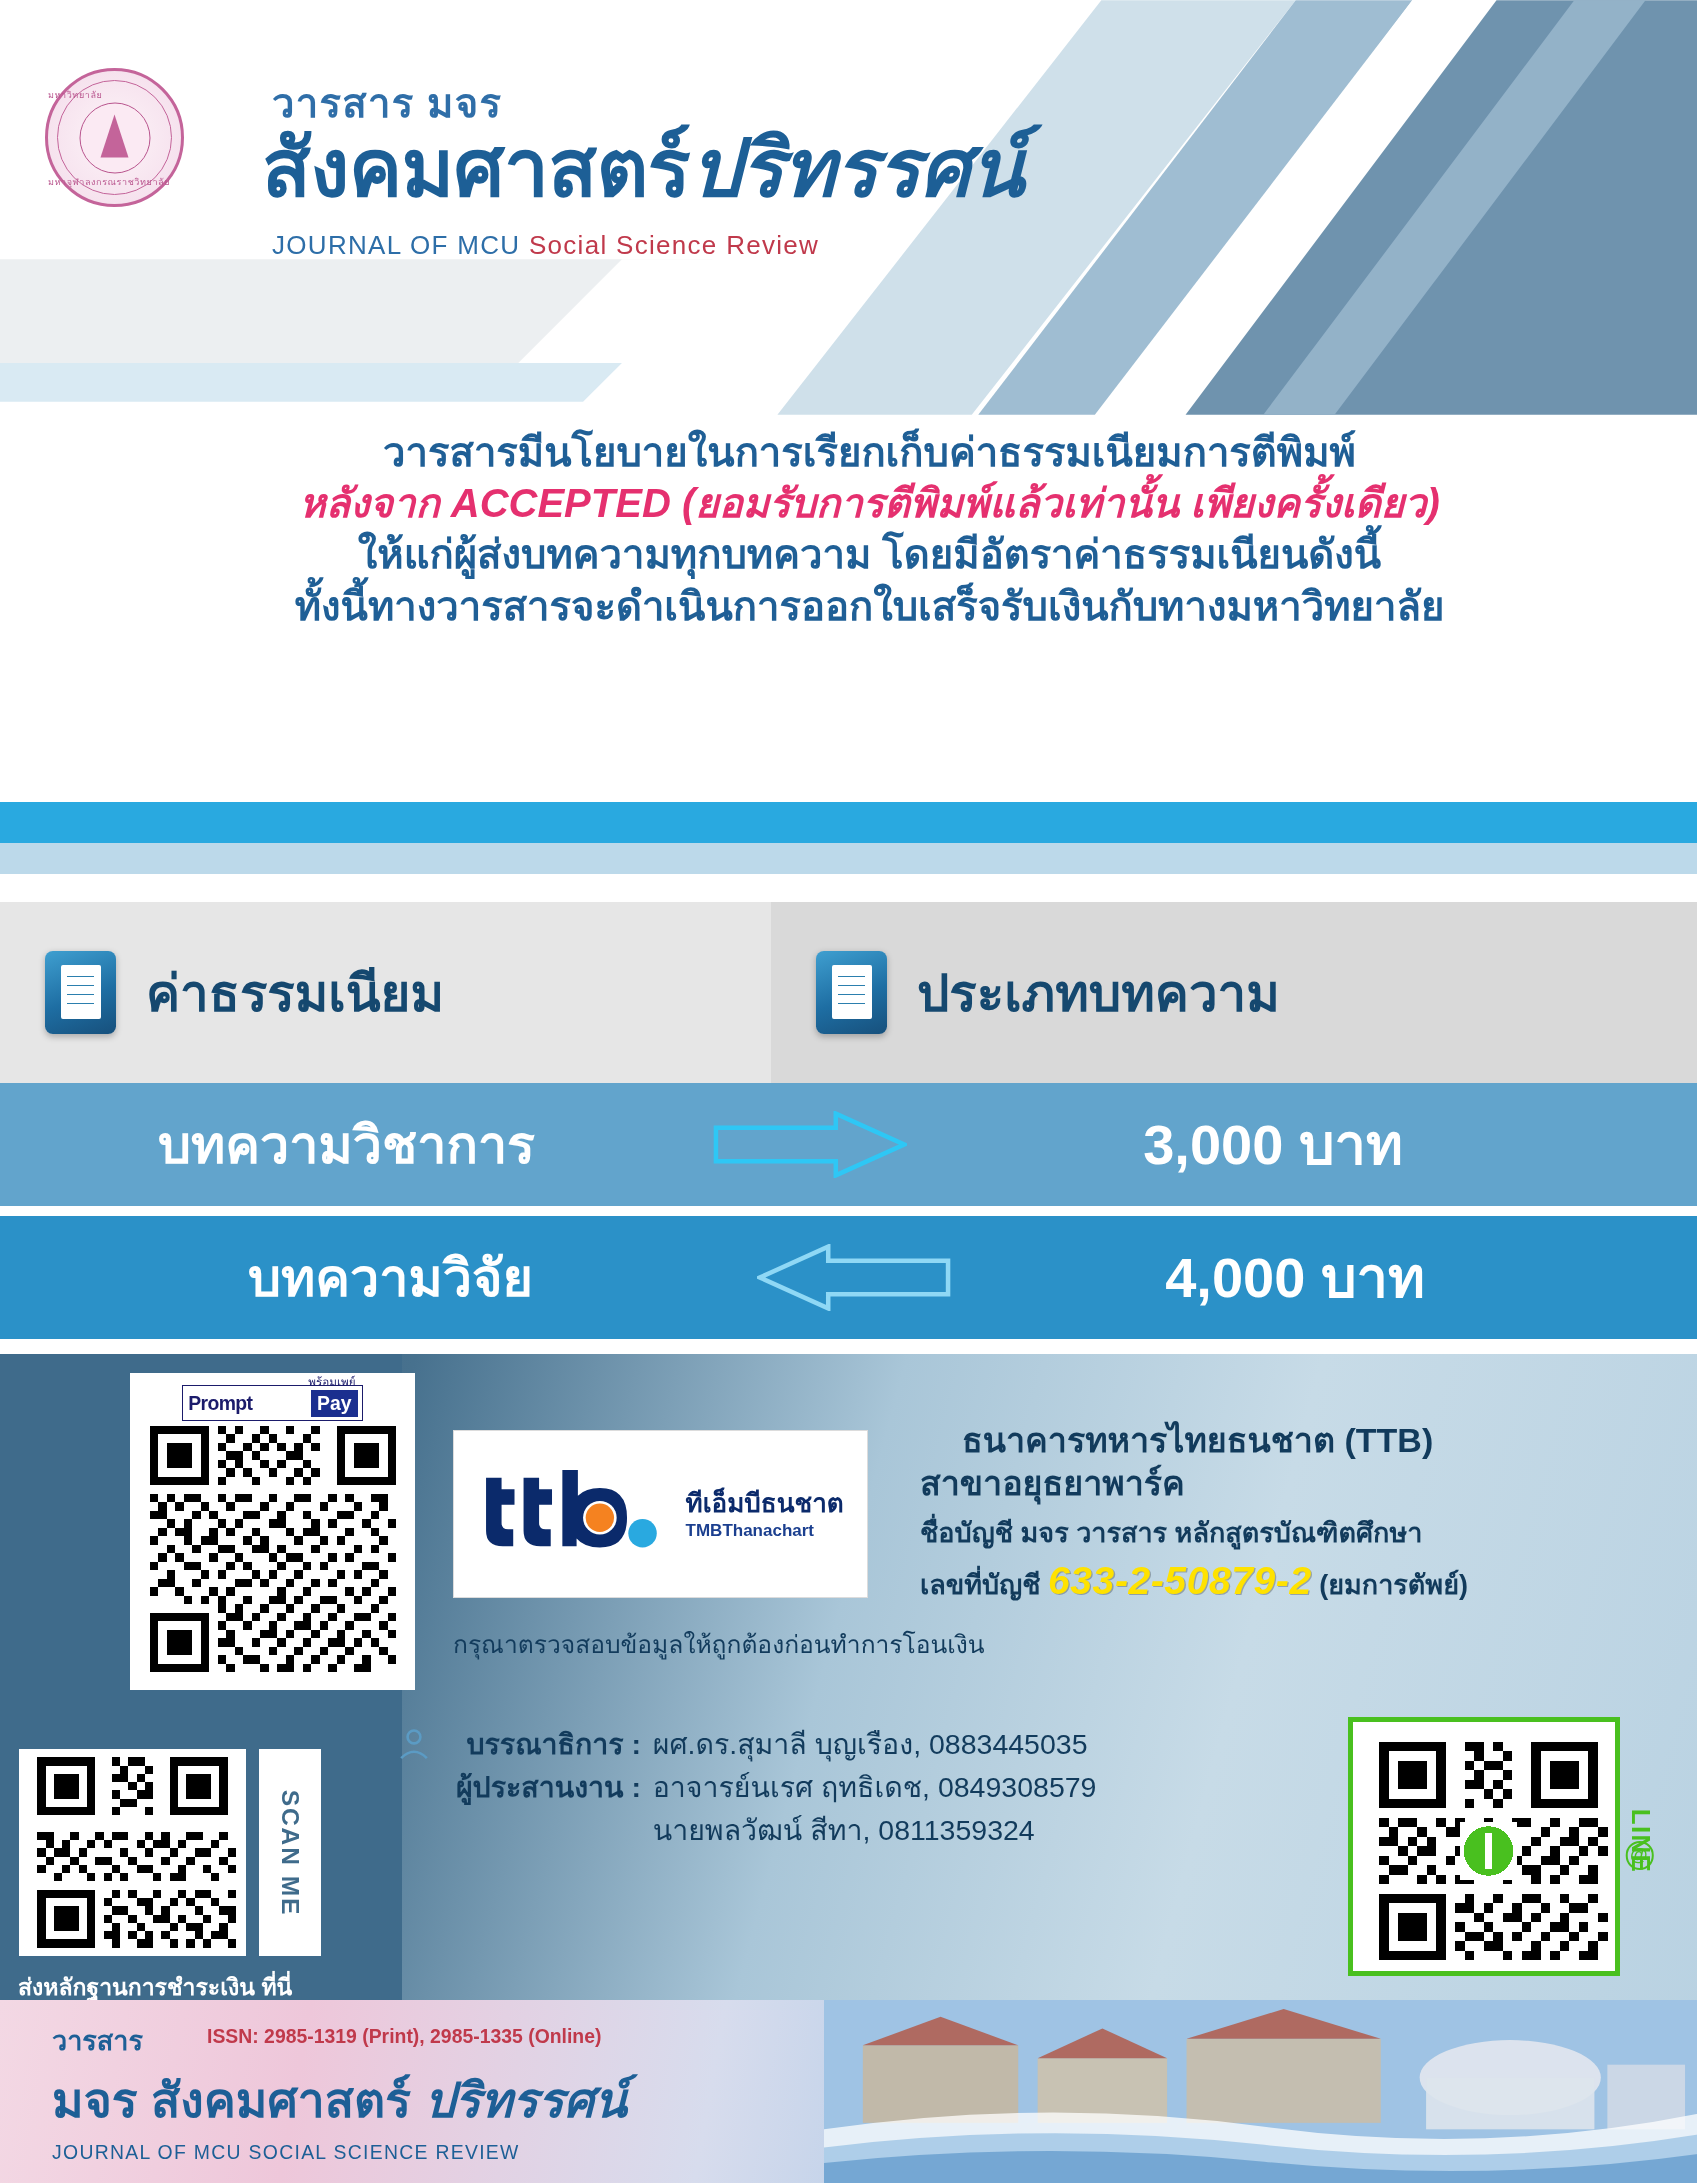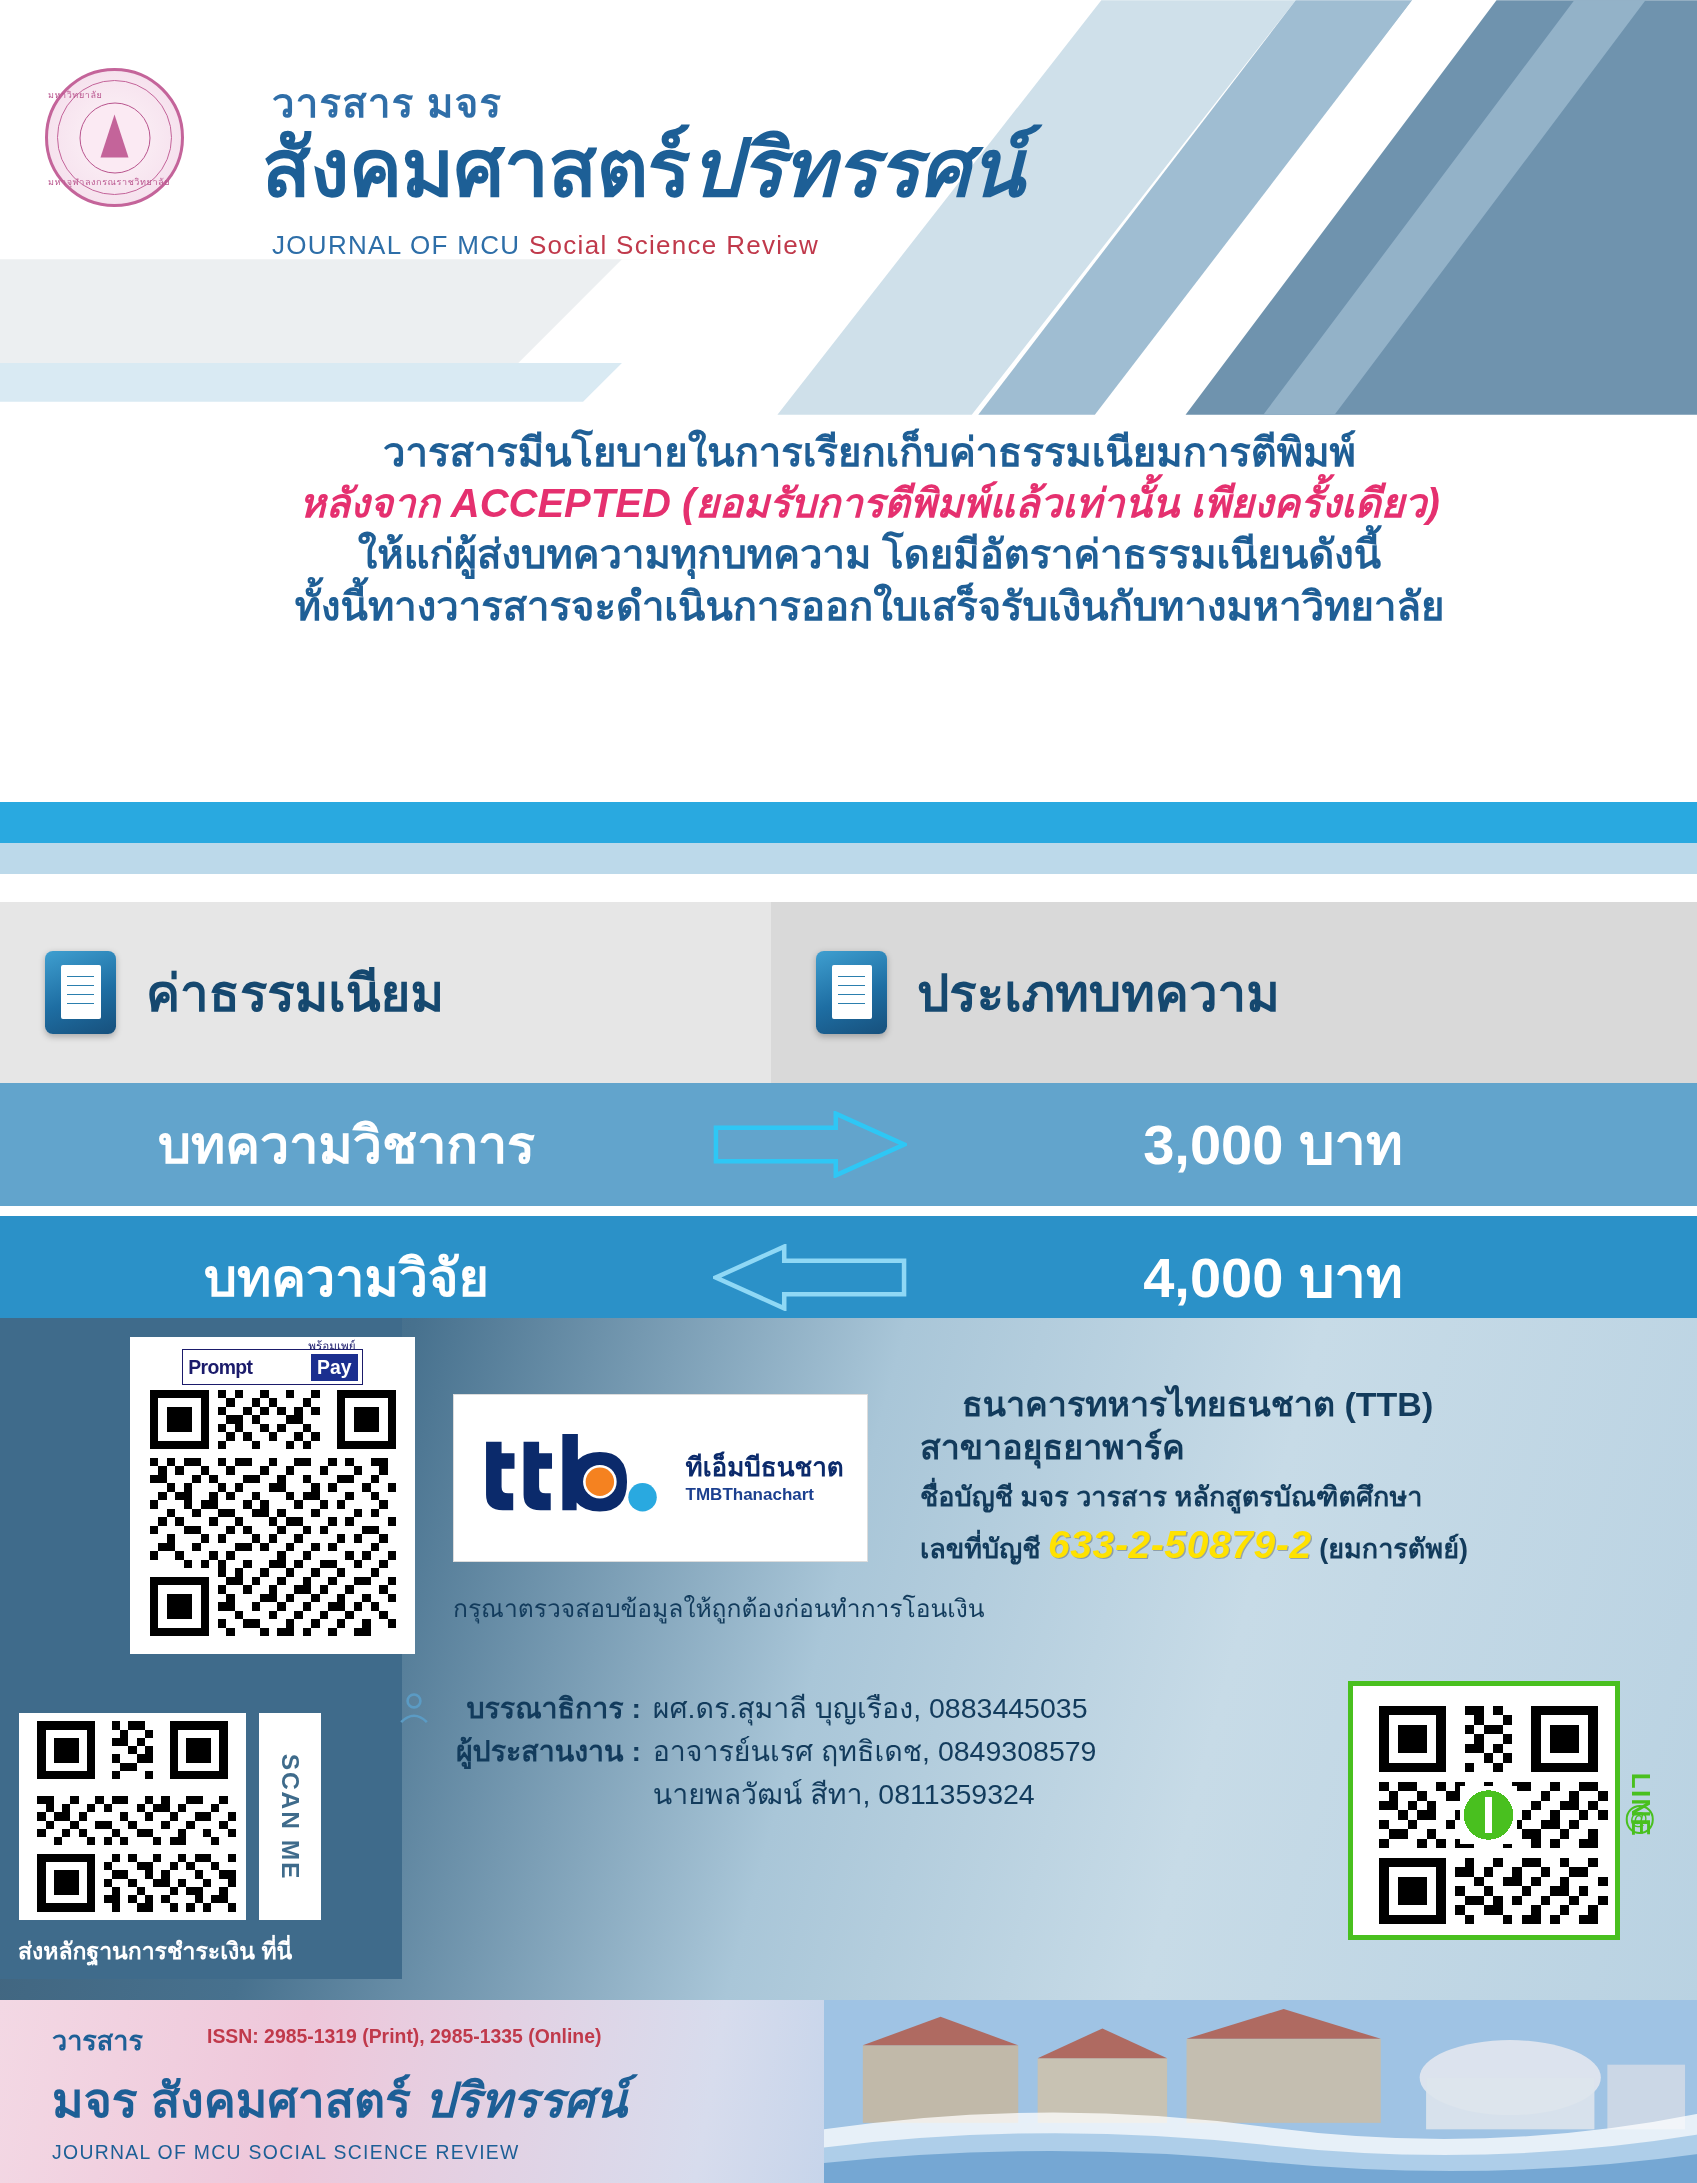--- a/index.html
+++ b/index.html
@@ -180,21 +180,21 @@
   .tbl-row {
     position: absolute;
     left: 0;
     width: 1698px;
     height: 123px;
     display: flex;
     align-items: center;
   }
   .row1 { top: 1083px; background: #62a4cc; }
   .row1b { top: 1206px; height: 10.4px; background: #ffffff; }
-  .row2 { top: 1216px; background: #2b91c8; }
+  .row2 { top: 1216px; background: #2b91c8; padding-left: 44px; }
   .tbl-row .label {
     width: 693px;
     text-align: center;
     font-size: 52px;
     font-weight: bold;
     color: #ffffff;
     white-space: nowrap;
   }
   .tbl-row .arrowcell {
     width: 233px;
@@ -213,21 +213,21 @@
   }
   .arrow-r, .arrow-l {
     width: 194px; height: 67px;
     position: relative;
   }
   .arrow-r svg, .arrow-l svg { display: block; }
 
   
   .pay {
     position: absolute;
-    left: 0; top: 1318px;
+    left: 0; top: 1354px;
     width: 1698px; height: 722px;
     background: linear-gradient(105deg, #3d5f78 0%, #47718e 22%, #a9c6d8 48%, #c7dbe7 70%, #b9d2e2 100%);
   }
   .pay-left-dark {
     position: absolute;
     left: 0; top: 0;
     width: 402px; height: 661px;
     background: #3f6b8b;
   }
 

